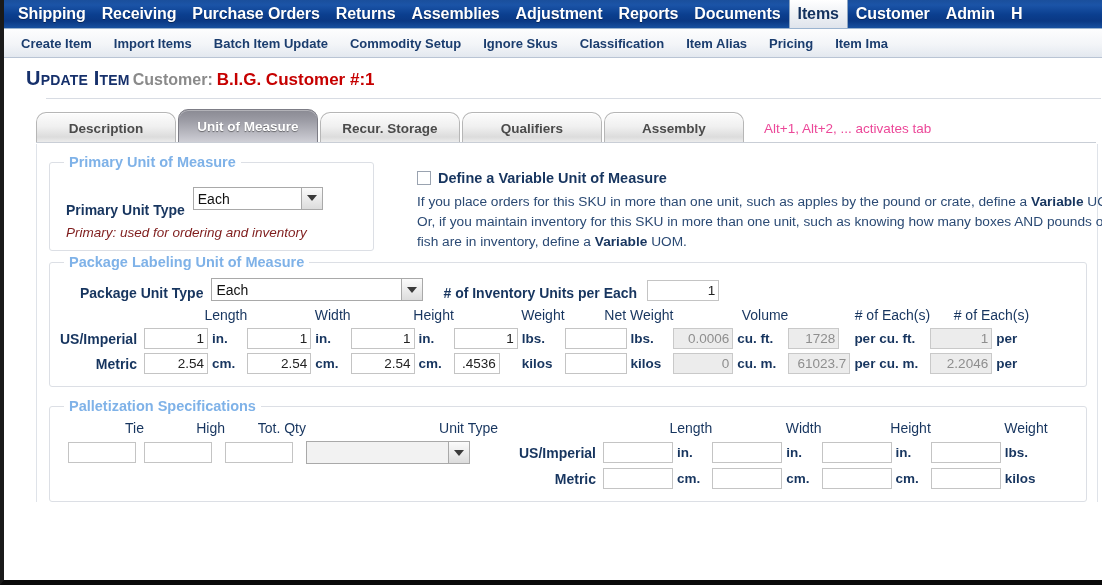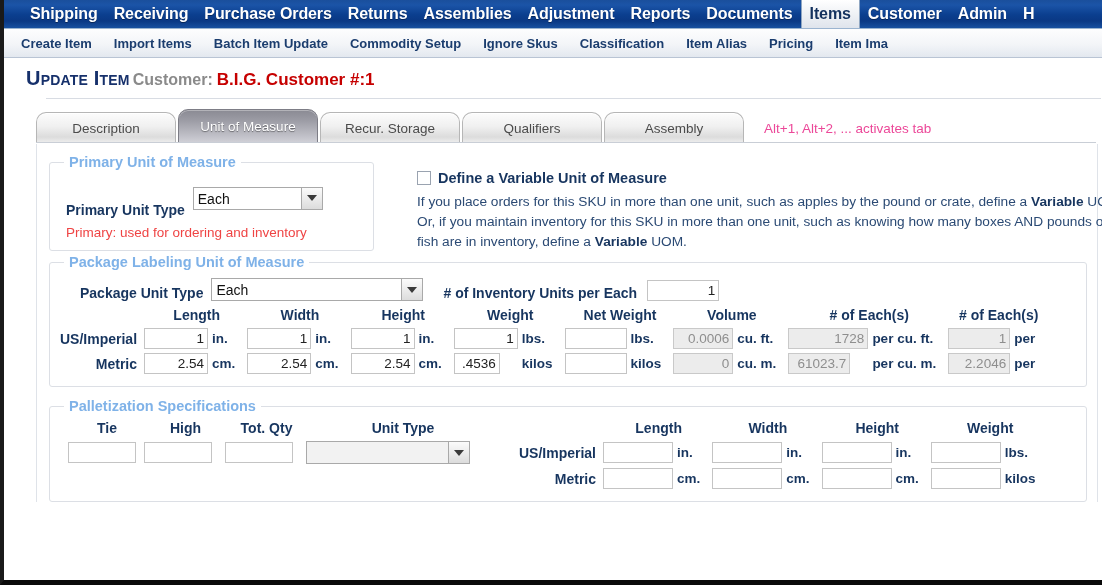--- a/index.html
+++ b/index.html
@@ -19,21 +19,21 @@
     border-left: 4px solid #1a1a1a;
     border-bottom: 5px solid #0a0a0a;
   }
 
   
   .mainnav {
     height: 29px;
     background: linear-gradient(to bottom, #1a4f9c 0%, #1b54a7 18%, #0b3f8f 52%, #0a3884 75%, #17509f 100%);
     display: flex;
     align-items: stretch;
-    padding-left: 18px;
+    padding-left: 6px;
     border-bottom: 1px solid #9bb4d0;
     overflow: hidden;
     white-space: nowrap;
   }
   .mainnav .mi {
     display: flex; align-items: center;
     padding: 0 8px;
     color: #ffffff;
     font-size: 16px;
     font-weight: bold;
@@ -129,21 +129,21 @@
     min-width: 140px;
     margin-right: 2px;
     padding: 0 14px;
     display: flex; align-items: center; justify-content: center;
     border-radius: 10px 10px 0 0;
     border: 1px solid #b6b6b6;
     border-bottom: none;
     background: linear-gradient(to bottom, #fcfcfc 0%, #f0f0f0 45%, #dcdcdc 80%, #efefef 100%);
     color: #4b4b4b;
     font-size: 13.5px;
-    font-weight: normal;
+    font-weight: bold;
     cursor: pointer;
     box-shadow: inset 0 1px 0 #ffffff;
   }
   .tab.active {
     height: 34px;
     border: 1px solid #7d7d86;
     background: linear-gradient(to bottom, #8a8a93 0%, #9a9aa3 30%, #b4b4bc 65%, #cfcfd6 100%);
     color: #ffffff;
     text-shadow: 0 1px 1px rgba(0,0,0,.45);
     box-shadow: inset 0 1px 0 rgba(255,255,255,.35);
@@ -188,23 +188,24 @@
     margin-left: 4px;
   }
 
   .lbl {
     color: #17355f;
     font-size: 14px;
     font-weight: bold;
     white-space: nowrap;
   }
   .note {
-    color: #ef4444;
+    color: #7f1d1d;
     font-size: 13.5px;
     white-space: nowrap;
+    font-style: italic;
   }
 
   
   input.txt {
     height: 21px;
     border: 1px solid #c4c4c4;
     background: #ffffff;
     font-family: "Liberation Sans", sans-serif;
     font-size: 13.5px;
     color: #222;
@@ -271,22 +272,22 @@
     font-size: 13.7px;
     line-height: 20px;
     width: 715px;
   }
   .varblock .vtext b { color: #17355f; }
 
   table.meas { border-collapse: collapse; }
   table.meas th {
     color: #17355f;
     font-size: 14px;
-    font-weight: bold;
-    text-align: center;
+    font-weight: normal;
+    text-align: right;
     padding: 0 0 3px 2px;
     white-space: nowrap;
   }
   table.meas td {
     padding: 2px 0 2px 0;
     white-space: nowrap;
     vertical-align: middle;
   }
   td.rowlbl {
     color: #17355f;
@@ -467,21 +468,21 @@
             <td><input class="txt" style="width: 64px;" value="1"></td>
             <td class="unit">in.</td>
             <td><input class="txt" style="width: 64px;" value="1"></td>
             <td class="unit">in.</td>
             <td><input class="txt" style="width: 64px;" value="1"></td>
             <td class="unit">lbs.</td>
             <td><input class="txt" style="width: 62px;" value=""></td>
             <td class="unit">lbs.</td>
             <td><input class="txt ro" style="width: 60px;" readonly="" value="0.0006"></td>
             <td class="unit">cu. ft.</td>
-            <td><input class="txt ro" style="width: 80px;" readonly="" value="1728"></td>
+            <td><input class="txt ro" style="width: 51px;" readonly="" value="1728"></td>
             <td class="unit">per cu. ft.</td>
             <td><input class="txt ro" style="width: 62px;" readonly="" value="1"></td>
             <td class="unit">per</td>
           </tr>
           <tr>
             <td class="rowlbl">Metric</td>
             <td><input class="txt" style="width: 64px;" value="2.54"></td>
             <td class="unit">cm.</td>
             <td><input class="txt" style="width: 64px;" value="2.54"></td>
             <td class="unit">cm.</td>

